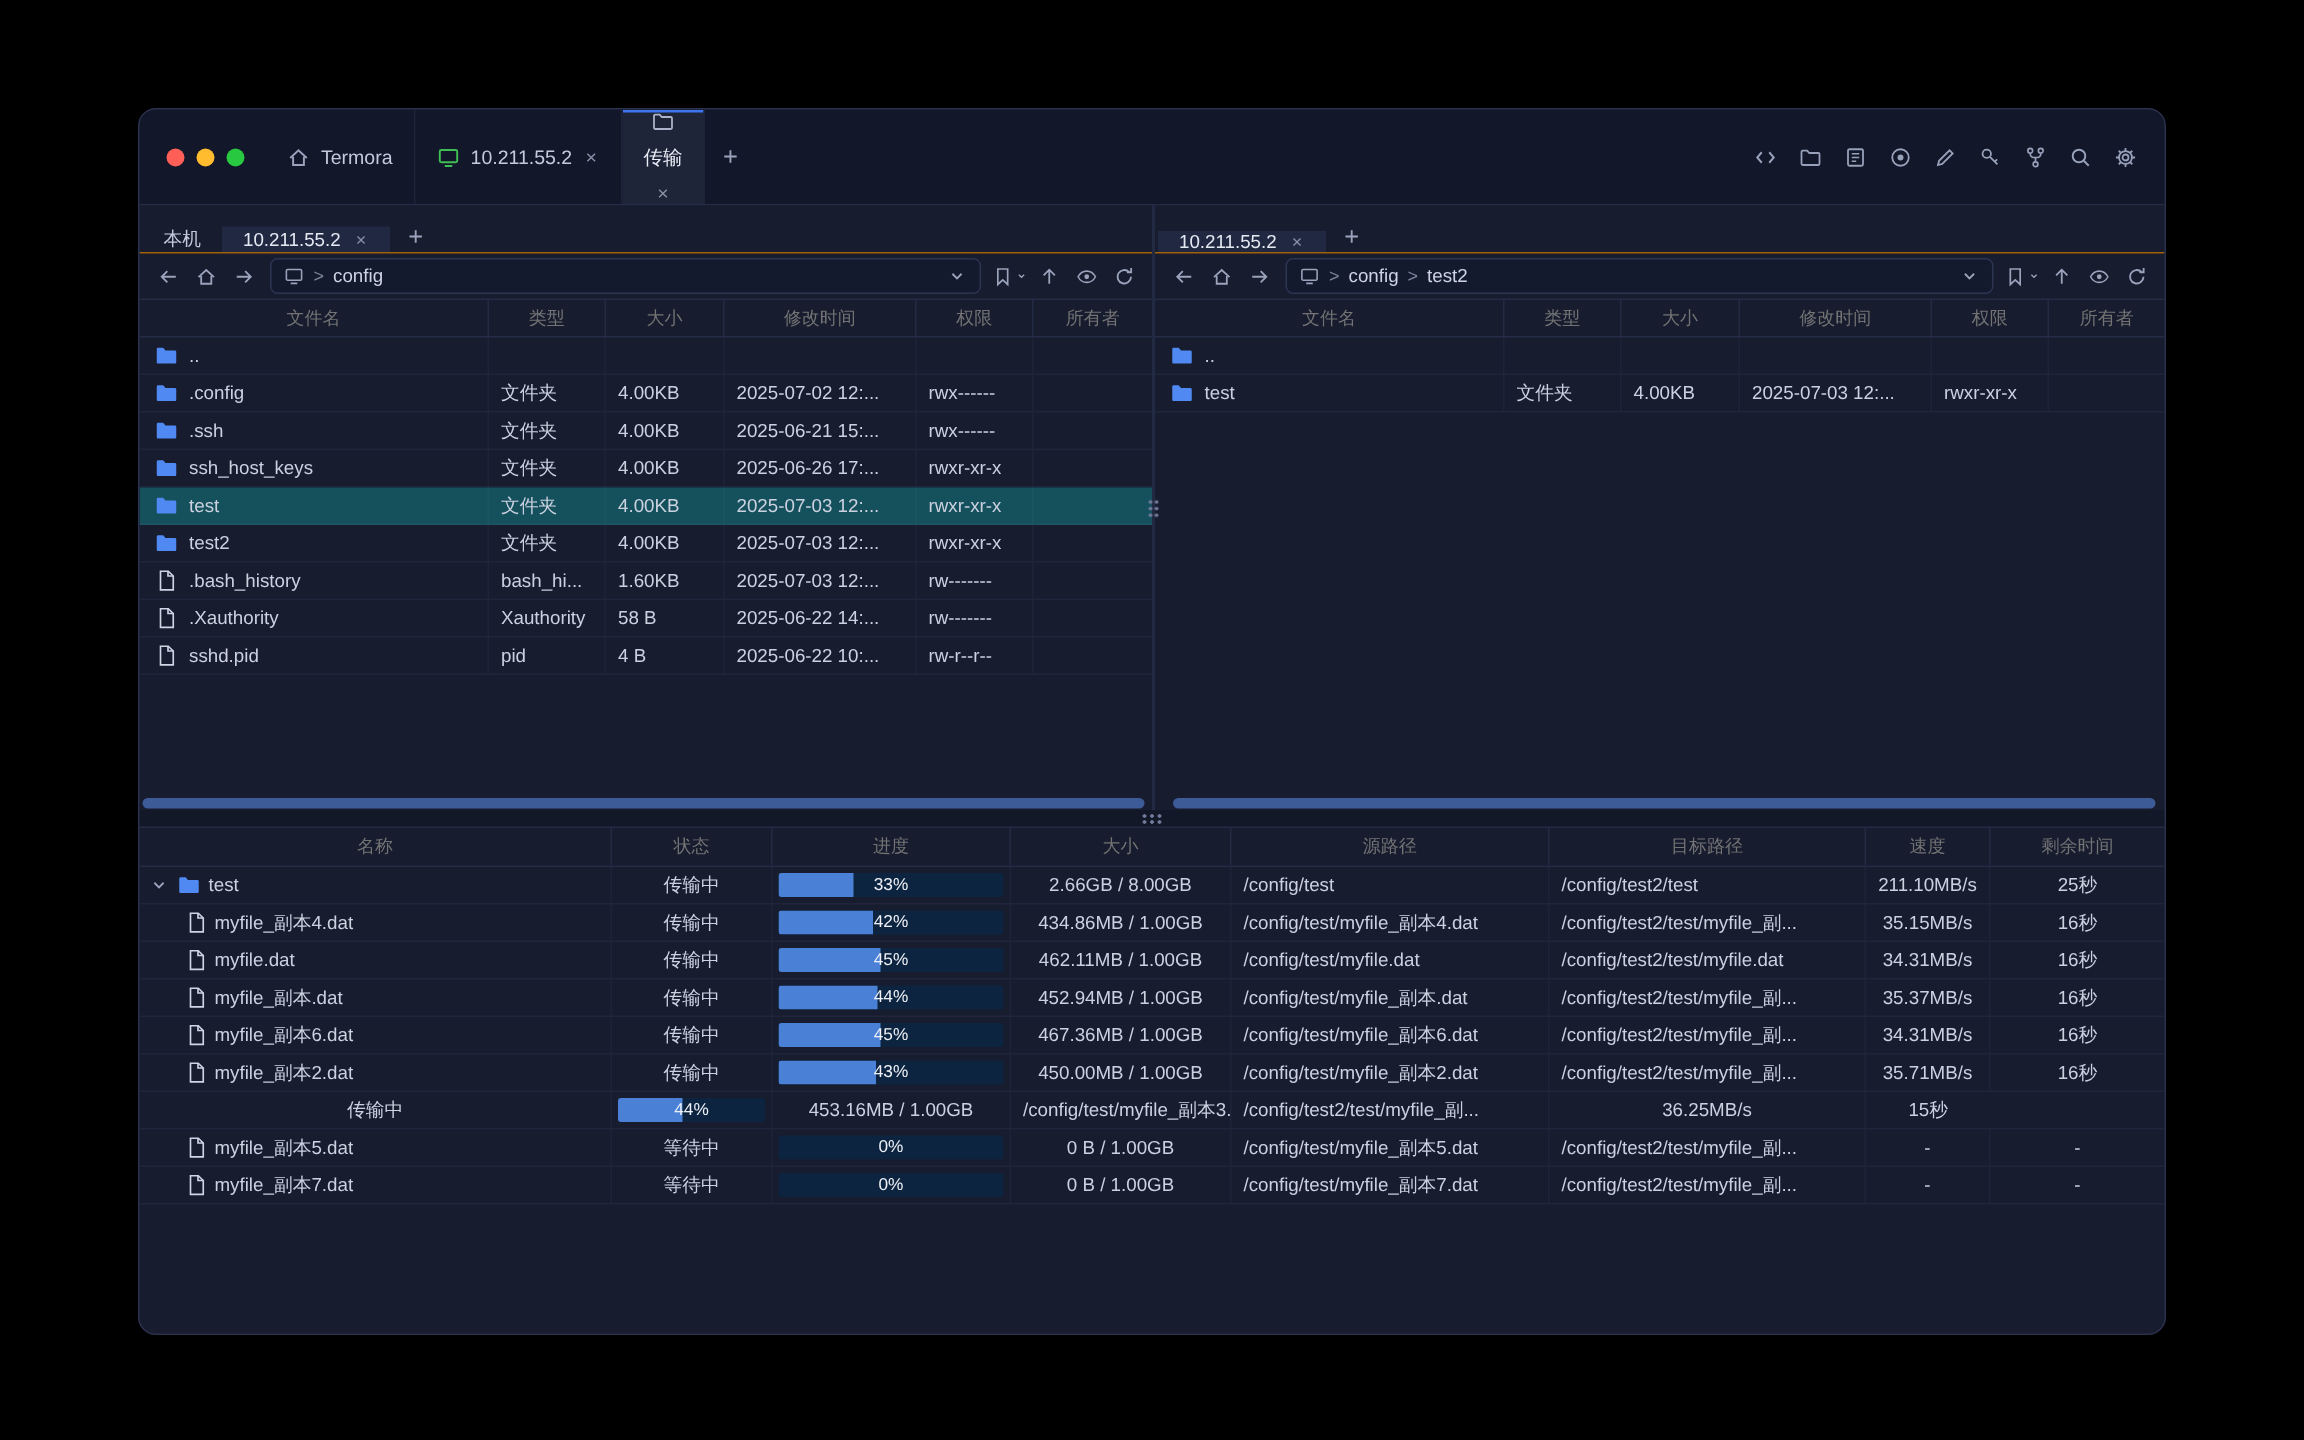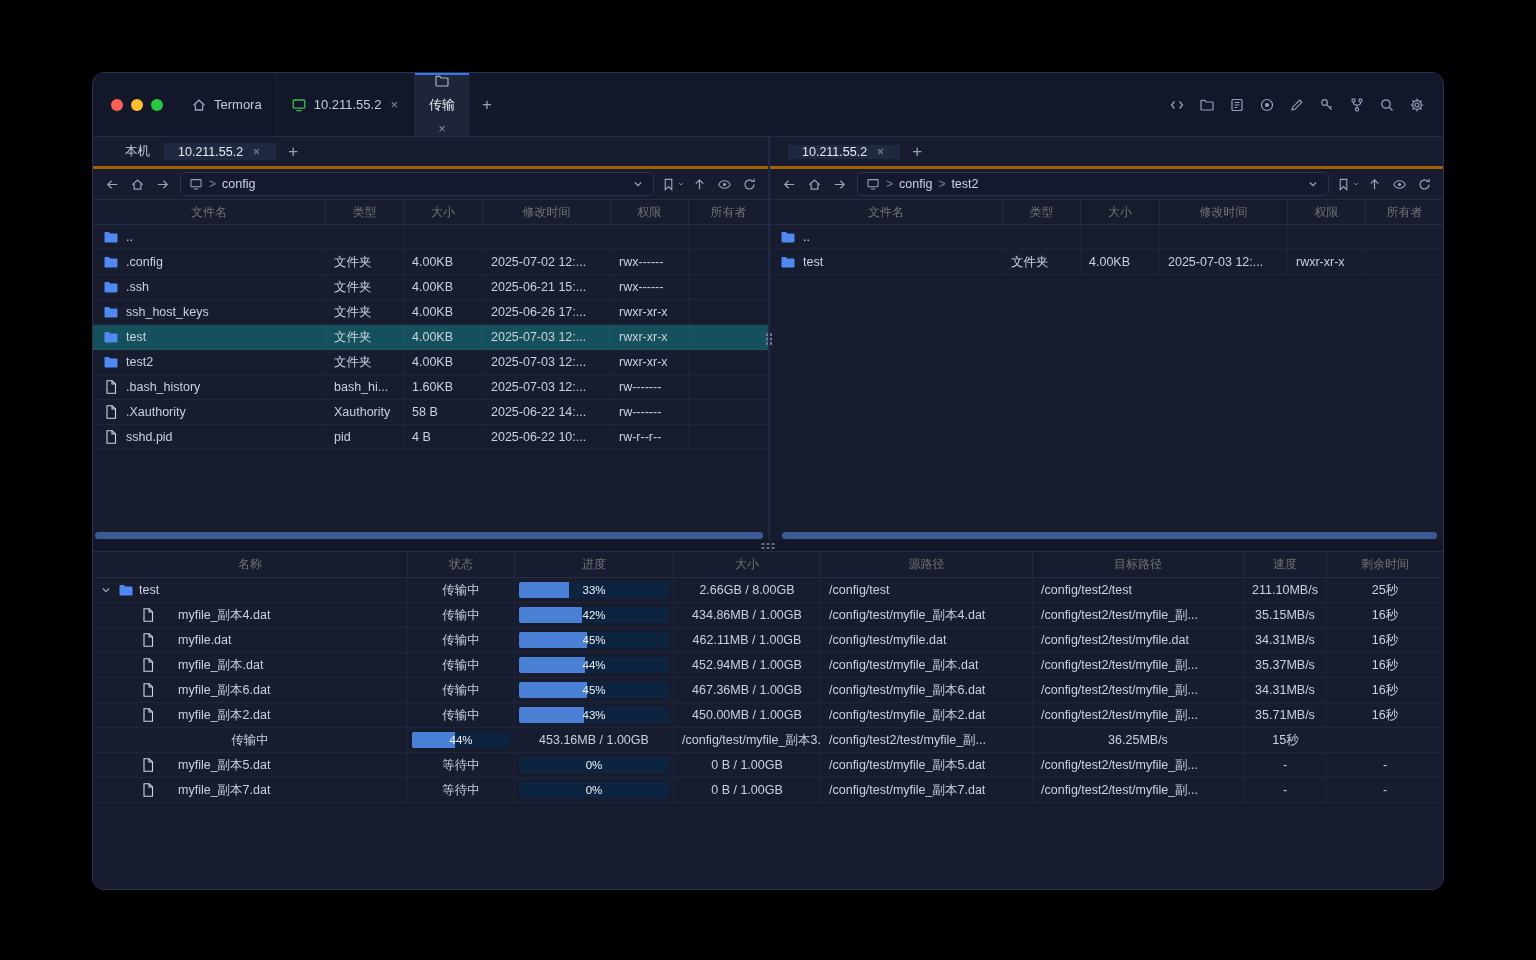--- a/index.html
+++ b/index.html
@@ -39,22 +39,22 @@
   .panes{flex:0 0 403px;display:flex;min-height:0}
   .pane{display:flex;flex-direction:column;min-width:0;background:#171c2f}
   .pane-left{flex:0 0 675px;width:675px}
   .pane-right{flex:1}
   .vsplit{flex:0 0 2px;background:#222942;position:relative}
   .vsplit .grip{position:absolute;left:-3px;top:50%;transform:translateY(-50%);
         width:8px;height:13px;
         background-image:radial-gradient(circle,#727c9a 1px,transparent 1.4px);
         background-size:4px 4.4px}
 
-  .ptab-row{flex:0 0 32px;display:flex;align-items:center;
-            border-bottom:3px solid #a16207;padding-left:18px}
+  .ptab-row{flex:0 0 32px;display:flex;align-items:flex-end;
+            border-bottom:1px solid #a16207;padding-left:2px}
   .ptabs{display:flex;align-items:stretch}
   .ptab{display:flex;align-items:center;gap:8px;padding:0 14px;font-size:12.5px;color:#c3cadb}
   .ptab.active{background:#202842;color:#e4e8f1}
   .ptab .close{font-size:12px}
 
   .navbar{flex:0 0 30px;display:flex;align-items:center;gap:3px;padding:0 8px}
   .nbtn{min-width:22px;height:22px;display:inline-flex;align-items:center;
         justify-content:center;color:#9aa3bb}
   .nbtn svg{width:15px;height:15px}
   .nbtn .mini{width:8px;height:8px;margin-left:1px}
@@ -94,21 +94,21 @@
 
   
   .hsplit{flex:0 0 12px;background:#131829;border-bottom:1px solid #252c47;position:relative}
   .hsplit .grip{position:absolute;top:50%;left:50%;transform:translate(-50%,-50%);
         width:15px;height:8px;
         background-image:radial-gradient(circle,#727c9a 1px,transparent 1.4px);
         background-size:5px 4px}
   .transfer{flex:1;display:flex;flex-direction:column;min-height:0;background:#171c2f}
   .transfer .fheader{border-top:none}
   .trow.lvl0 .name-cell{padding-left:6px;gap:5px}
-  .trow.lvl1 .name-cell{padding-left:47px;gap:22px}
+  .trow.lvl1 .name-cell{padding-left:30px;gap:4px}
   .chev-ic{display:inline-flex;width:14px;height:14px;flex:0 0 14px;color:#9aa3bb}
   .chev-ic svg{width:14px;height:14px}
   .c-center{justify-content:center}
   .prog-cell{padding:0 4px}
   .prog-track{position:relative;width:100%;height:16px;background:#0d2440;
         border-radius:2px;overflow:hidden}
   .prog-fill{position:absolute;left:0;top:0;bottom:0;background:#4a80d6}
   .prog-label{position:absolute;inset:0;display:flex;align-items:center;
         justify-content:center;font-size:11.5px;color:#eef1f7}
 </style>

